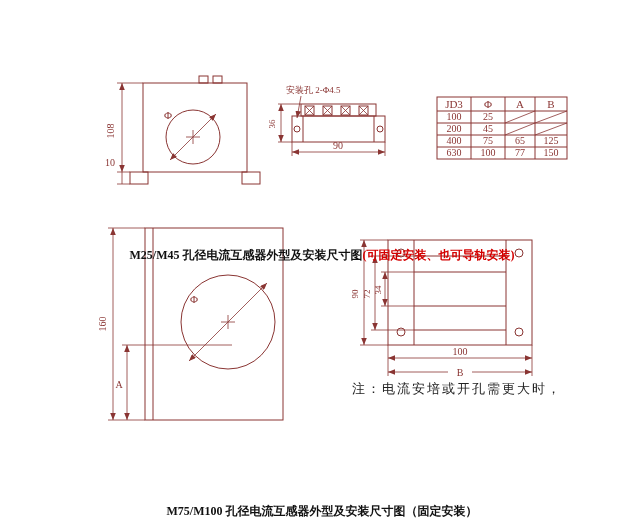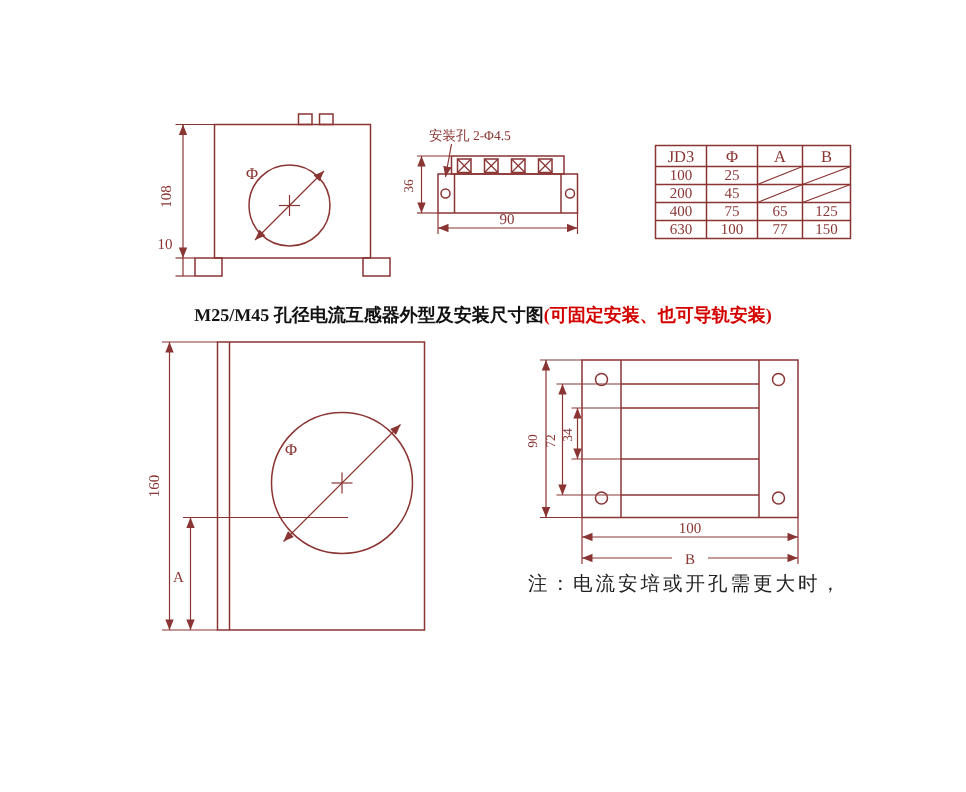--- a/index.html
+++ b/index.html
@@ -7,21 +7,21 @@
   #drawing{position:absolute;left:0;top:0;}
   .ln{stroke:#8a3533;fill:none;stroke-width:1;}
   .thin{stroke:#8a3533;fill:none;stroke-width:0.8;}
   text{fill:#8a3533;font-family:"Liberation Serif",serif;}
   .dim{font-size:10px;text-anchor:middle;}
   .dim-sm{font-size:9px;text-anchor:middle;}
   .phi{font-size:11px;text-anchor:middle;}
   .tbl{font-size:10px;text-anchor:middle;}
   .tblh{font-size:11px;text-anchor:middle;}
   .lbl{font-size:9px;}
-  .caption{position:absolute;left:18px;width:608px;text-align:center;font-size:12px;font-weight:bold;color:#111111;}
+  .caption{position:absolute;left:18px;width:608px;text-align:center;font-size:12px;font-weight:bold;color:#111111;margin-top:45px;}
   .cap-red{color:#d40000;}
   .note{position:absolute;font-size:13px;letter-spacing:2px;color:#222222;white-space:nowrap;}
 </style>
 </head>
 <body>
 
 <div id="canvas">
 
   <svg id="drawing" width="644" height="528" viewBox="0 0 644 528">
     <defs>
@@ -194,13 +194,14 @@
         <line class="thin" x1="472" y1="372" x2="532" y2="372" marker-end="url(#mE)"></line>
         <text class="dim" x="460" y="376" font-size="11">B</text>
       </g>
     </g>
   </svg>
 
   <div class="caption" style="top:202px;"><span>M25/M45 孔径电流互感器外型及安装尺寸图</span><span class="cap-red">(可固定安装、也可导轨安装)</span></div>
 
   <div class="note" style="left:352px;top:380px;">注：电流安培或开孔需更大时，</div>
 
+  <div class="caption" style="top:458px;">M75/M100 孔径电流互感器外型及安装尺寸图（固定安装）</div>
 </div>
 
 </body></html>

